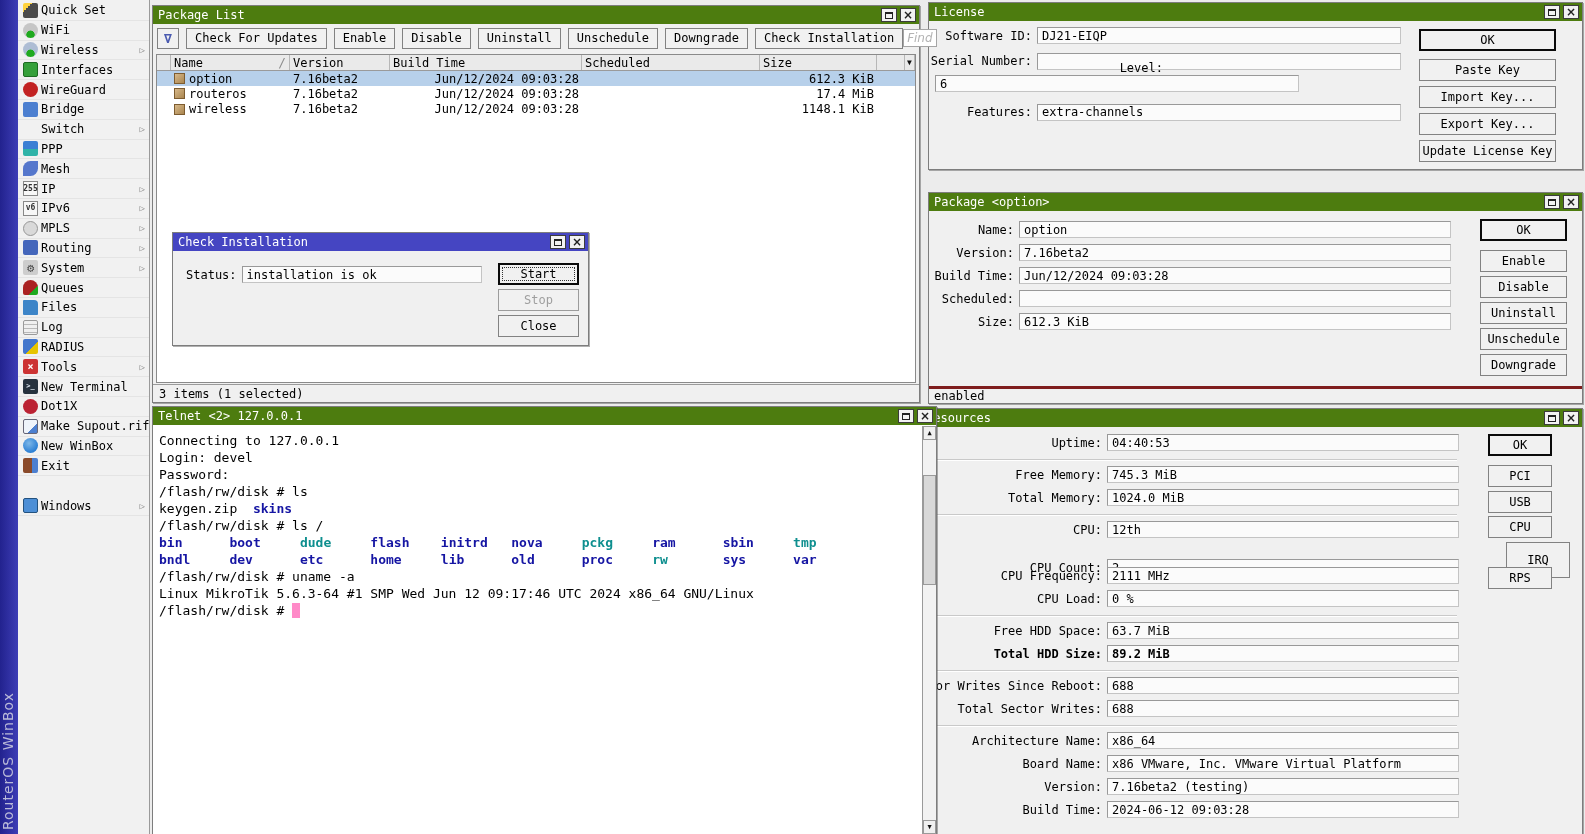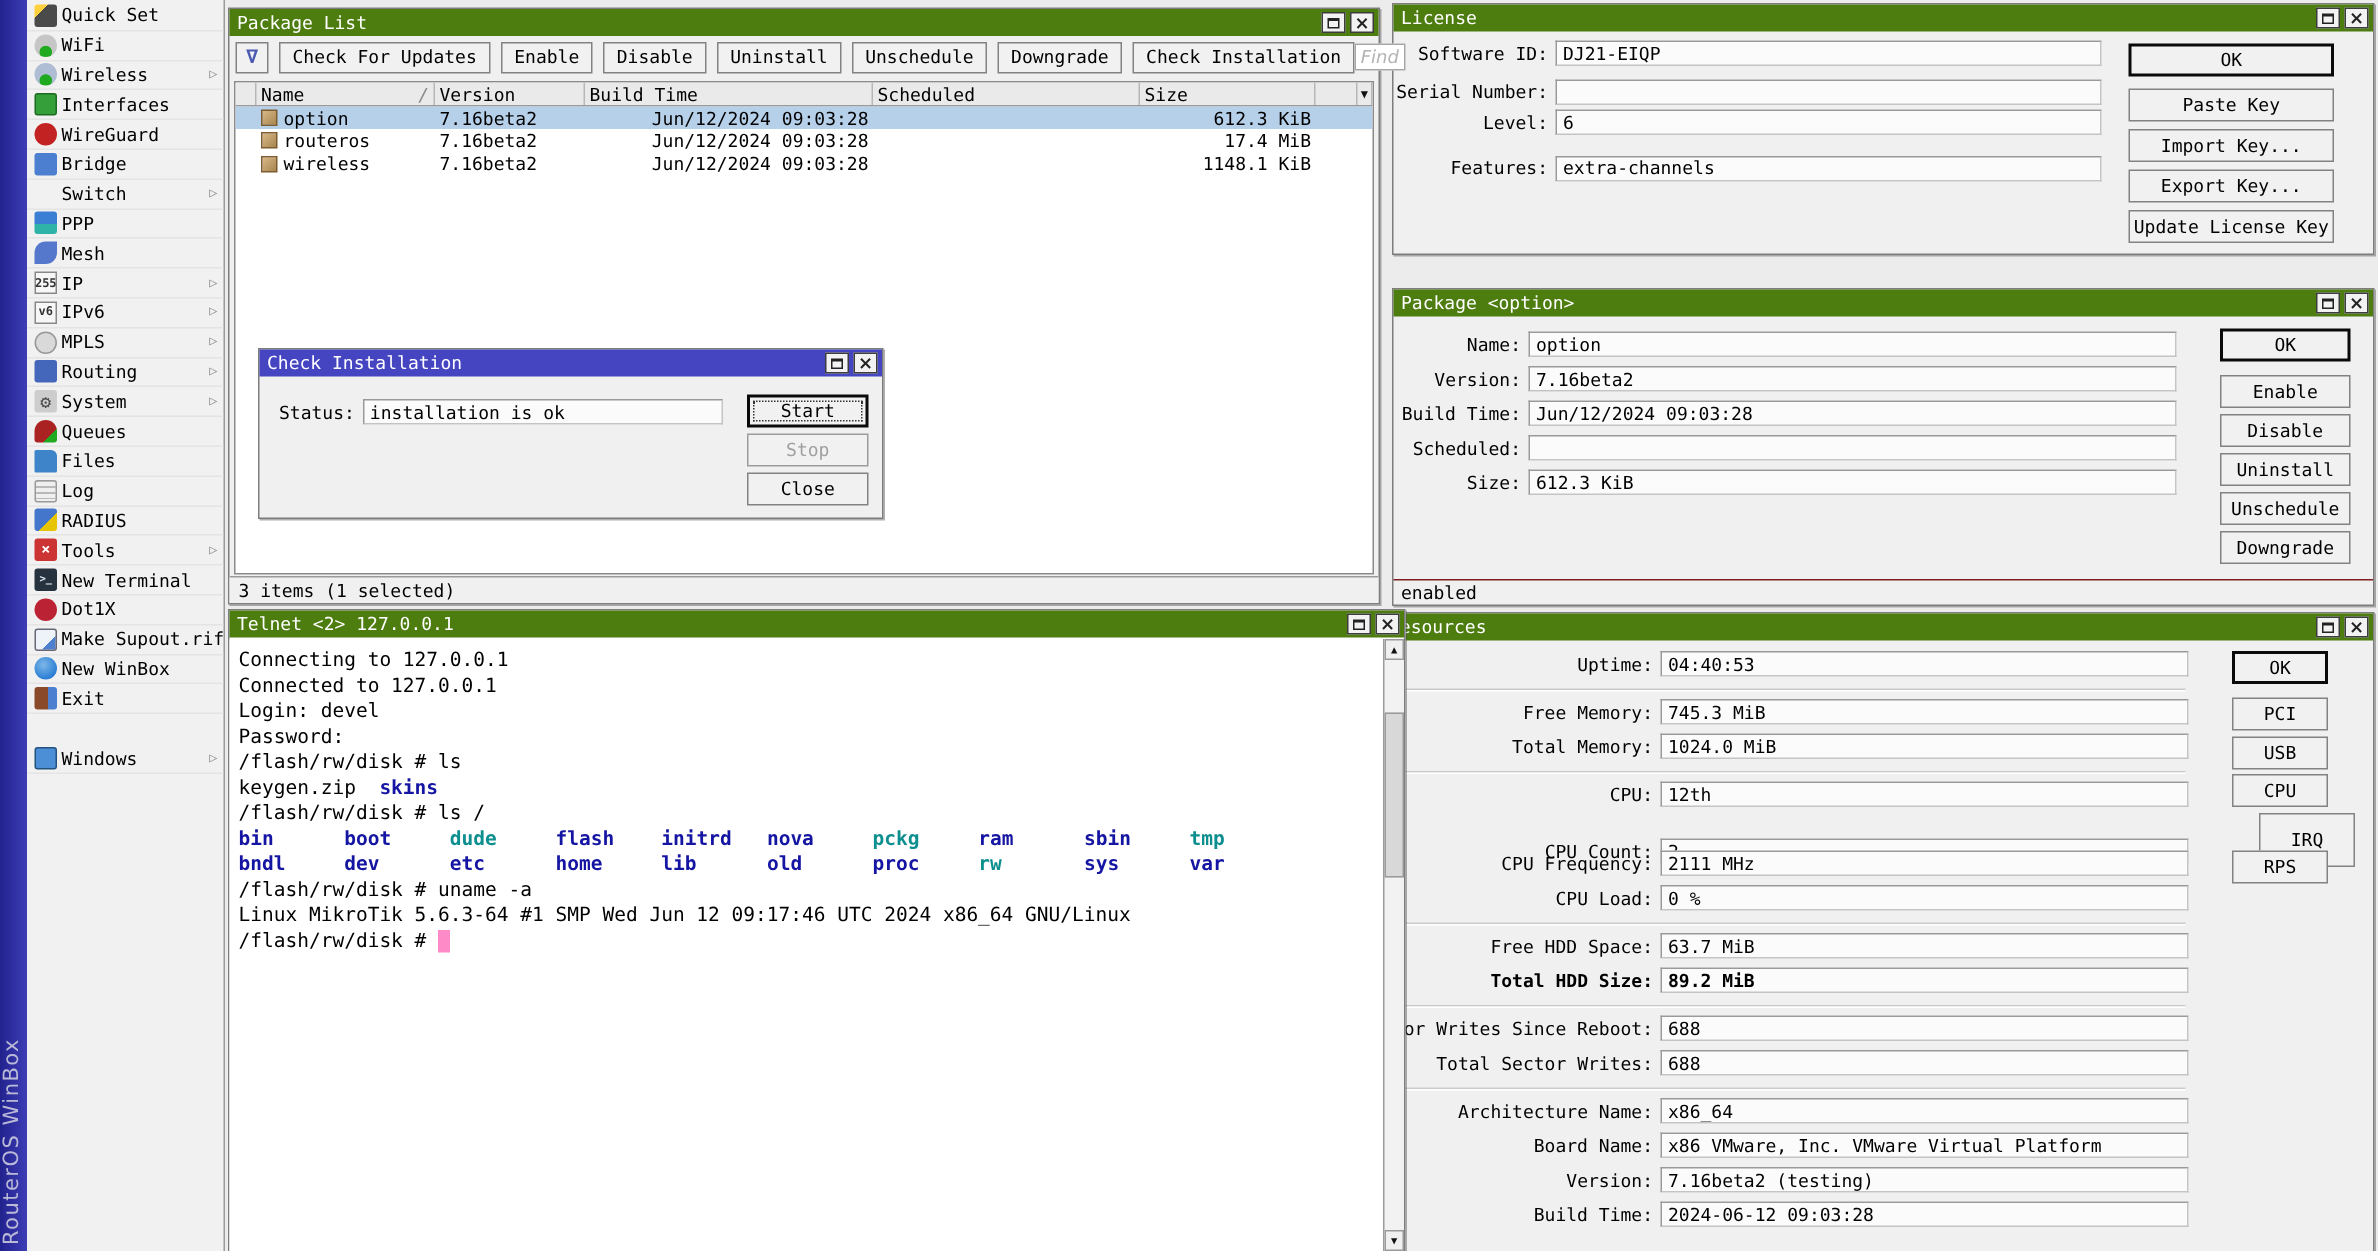--- a/index.html
+++ b/index.html
@@ -113,21 +113,21 @@
   #chk-status-row { left:13px; top:33px; }
   #chk-status-field { width:240px; }
   .chk-btn { position:absolute; left:325px; width:81px; height:22px; }
 
   
   #win-license { left:928px; top:2px; width:655px; height:168px; z-index:6; }
 
   
   #win-package-option { left:928px; top:192px; width:655px; height:212px; z-index:6; }
   .pkg-status { position:absolute; left:0; bottom:0; width:100%; height:17px;
-    border-top:1px solid #7f1d1d; display:flex; align-items:center; padding:0 5px; }
+    border-top:3px solid #7f1d1d; display:flex; align-items:center; padding:0 5px; }
 
   
   #win-resources { left:920px; top:408px; width:663px; height:427px; z-index:6; }
 
   
   #win-telnet { left:152px; top:406px; width:785px; height:429px; z-index:20; background:#fff; }
   .term-body { position:absolute; left:0; top:19px; right:14px; bottom:0; background:#fff;
     padding:6px 0 0 6px; overflow:hidden; }
   .term-line { white-space:pre; font-size:13px; line-height:17px; }
   .t-dir { color:#1515a3; font-weight:bold; }
@@ -346,21 +346,21 @@
   </div>
   <div id="lic-rows">
       <div class="form-row" style="left: 6px; top: 24px;">
         <span class="flabel" style="width: 102px;">Software ID:</span>
         <span class="field" style="width: 364px;">DJ21-EIQP</span>
       </div>
       <div class="form-row" style="left: 6px; top: 49.5px;">
         <span class="flabel" style="width: 102px;">Serial Number:</span>
         <span class="field" style="width: 364px;"></span>
       </div>
-      <div class="form-row" style="left: 6px; top: 70px;">
+      <div class="form-row" style="left: 6px; top: 58px; flex-direction: column;">
         <span class="flabel" style="width: 102px;">Level:</span>
         <span class="field" style="width: 364px;">6</span>
       </div>
       <div class="form-row" style="left: 6px; top: 100.5px;">
         <span class="flabel" style="width: 102px;">Features:</span>
         <span class="field" style="width: 364px;">extra-channels</span>
       </div>
     </div>
   <div id="lic-btns">
       <button class="btn default" style="position: absolute; right: 26px; top: 26px; width: 137px; height: 22px;">OK</button>
@@ -506,21 +506,20 @@
     <span class="title-text">Telnet &lt;2&gt; 127.0.0.1</span>
     <span class="win-controls">
       <span class="wbtn">
           <span class="sq"></span>
         </span>
       <span class="wbtn close">×</span>
     </span>
   </div>
   <div class="term-body" id="term-lines">
       <div class="term-line"><span>Connecting to 127.0.0.1</span></div>
-      <div class="term-line"><span>Connected to 127.0.0.1</span></div>
       <div class="term-line"><span>Login: devel</span></div>
       <div class="term-line"><span>Password:</span></div>
       <div class="term-line"><span>/flash/rw/disk # ls</span></div>
       <div class="term-line"><span>keygen.zip  </span><span class="t-dir">skins</span></div>
       <div class="term-line"><span>/flash/rw/disk # ls /</span></div>
       <div class="term-line"><span class="t-dir">bin</span><span>      </span><span class="t-dir">boot</span><span>     </span><span class="t-lnk">dude</span><span>     </span><span class="t-dir">flash</span><span>    </span><span class="t-dir">initrd</span><span>   </span><span class="t-dir">nova</span><span>     </span><span class="t-lnk">pckg</span><span>     </span><span class="t-dir">ram</span><span>      </span><span class="t-dir">sbin</span><span>     </span><span class="t-lnk">tmp</span></div>
       <div class="term-line"><span class="t-dir">bndl</span><span>     </span><span class="t-dir">dev</span><span>      </span><span class="t-dir">etc</span><span>      </span><span class="t-dir">home</span><span>     </span><span class="t-dir">lib</span><span>      </span><span class="t-dir">old</span><span>      </span><span class="t-dir">proc</span><span>     </span><span class="t-lnk">rw</span><span>       </span><span class="t-dir">sys</span><span>      </span><span class="t-dir">var</span></div>
       <div class="term-line"><span>/flash/rw/disk # uname -a</span></div>
       <div class="term-line"><span>Linux MikroTik 5.6.3-64 #1 SMP Wed Jun 12 09:17:46 UTC 2024 x86_64 GNU/Linux</span></div>
       <div class="term-line"><span>/flash/rw/disk # </span><span class="t-cursor"> </span></div>

